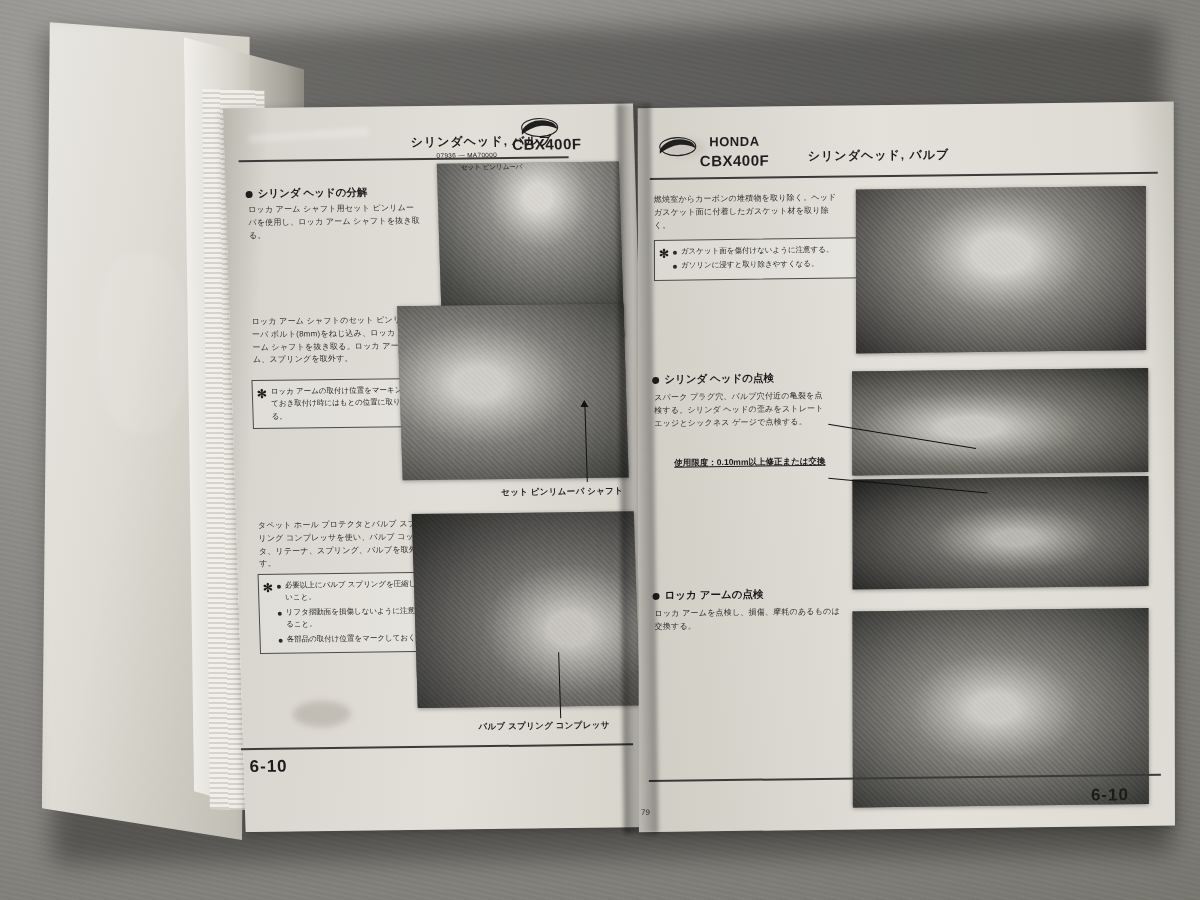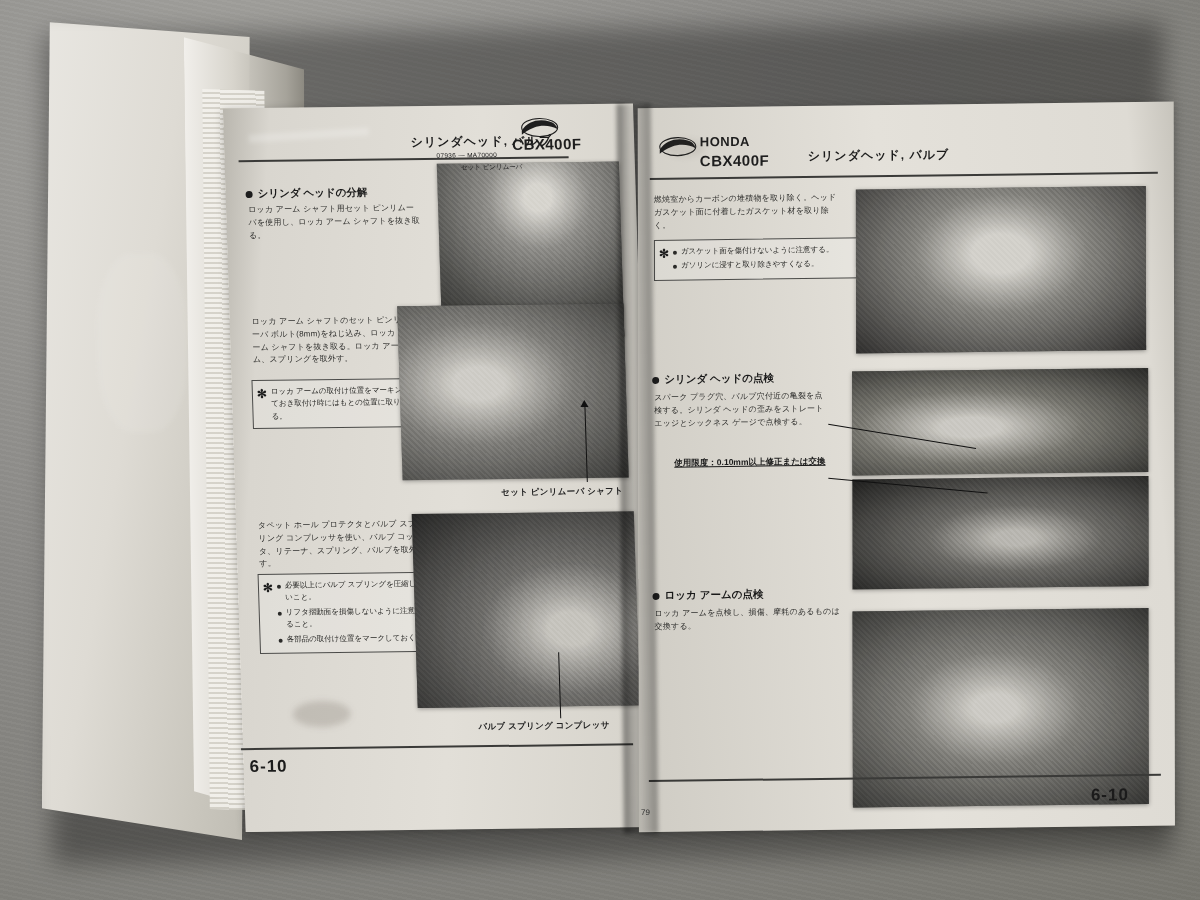--- a/index.html
+++ b/index.html
@@ -84,21 +84,21 @@
   .hdr-rule{
     position:absolute;height:2px;background:#3a3a38;
   }
   .logo-wing{
     position:absolute;width:40px;height:22px;
   }
   .logo-wing svg{display:block;}
   .brand{
     position:absolute;font-weight:bold;letter-spacing:.5px;color:#1e1e1e;
   }
-  .brand .honda{font-size:13px;}
+  .brand .honda{font-size:13px;text-align:center;}
   .brand .model{font-size:15px;}
   .hdr-title{
     position:absolute;font-size:12px;font-weight:bold;color:#1b1b1b;letter-spacing:1px;
   }
   .page-no{
     position:absolute;font-size:17px;font-weight:bold;color:#1b1b1b;letter-spacing:1px;
   }
   .sec-head{
     position:absolute;font-size:10.5px;font-weight:bold;color:#191919;
   }

